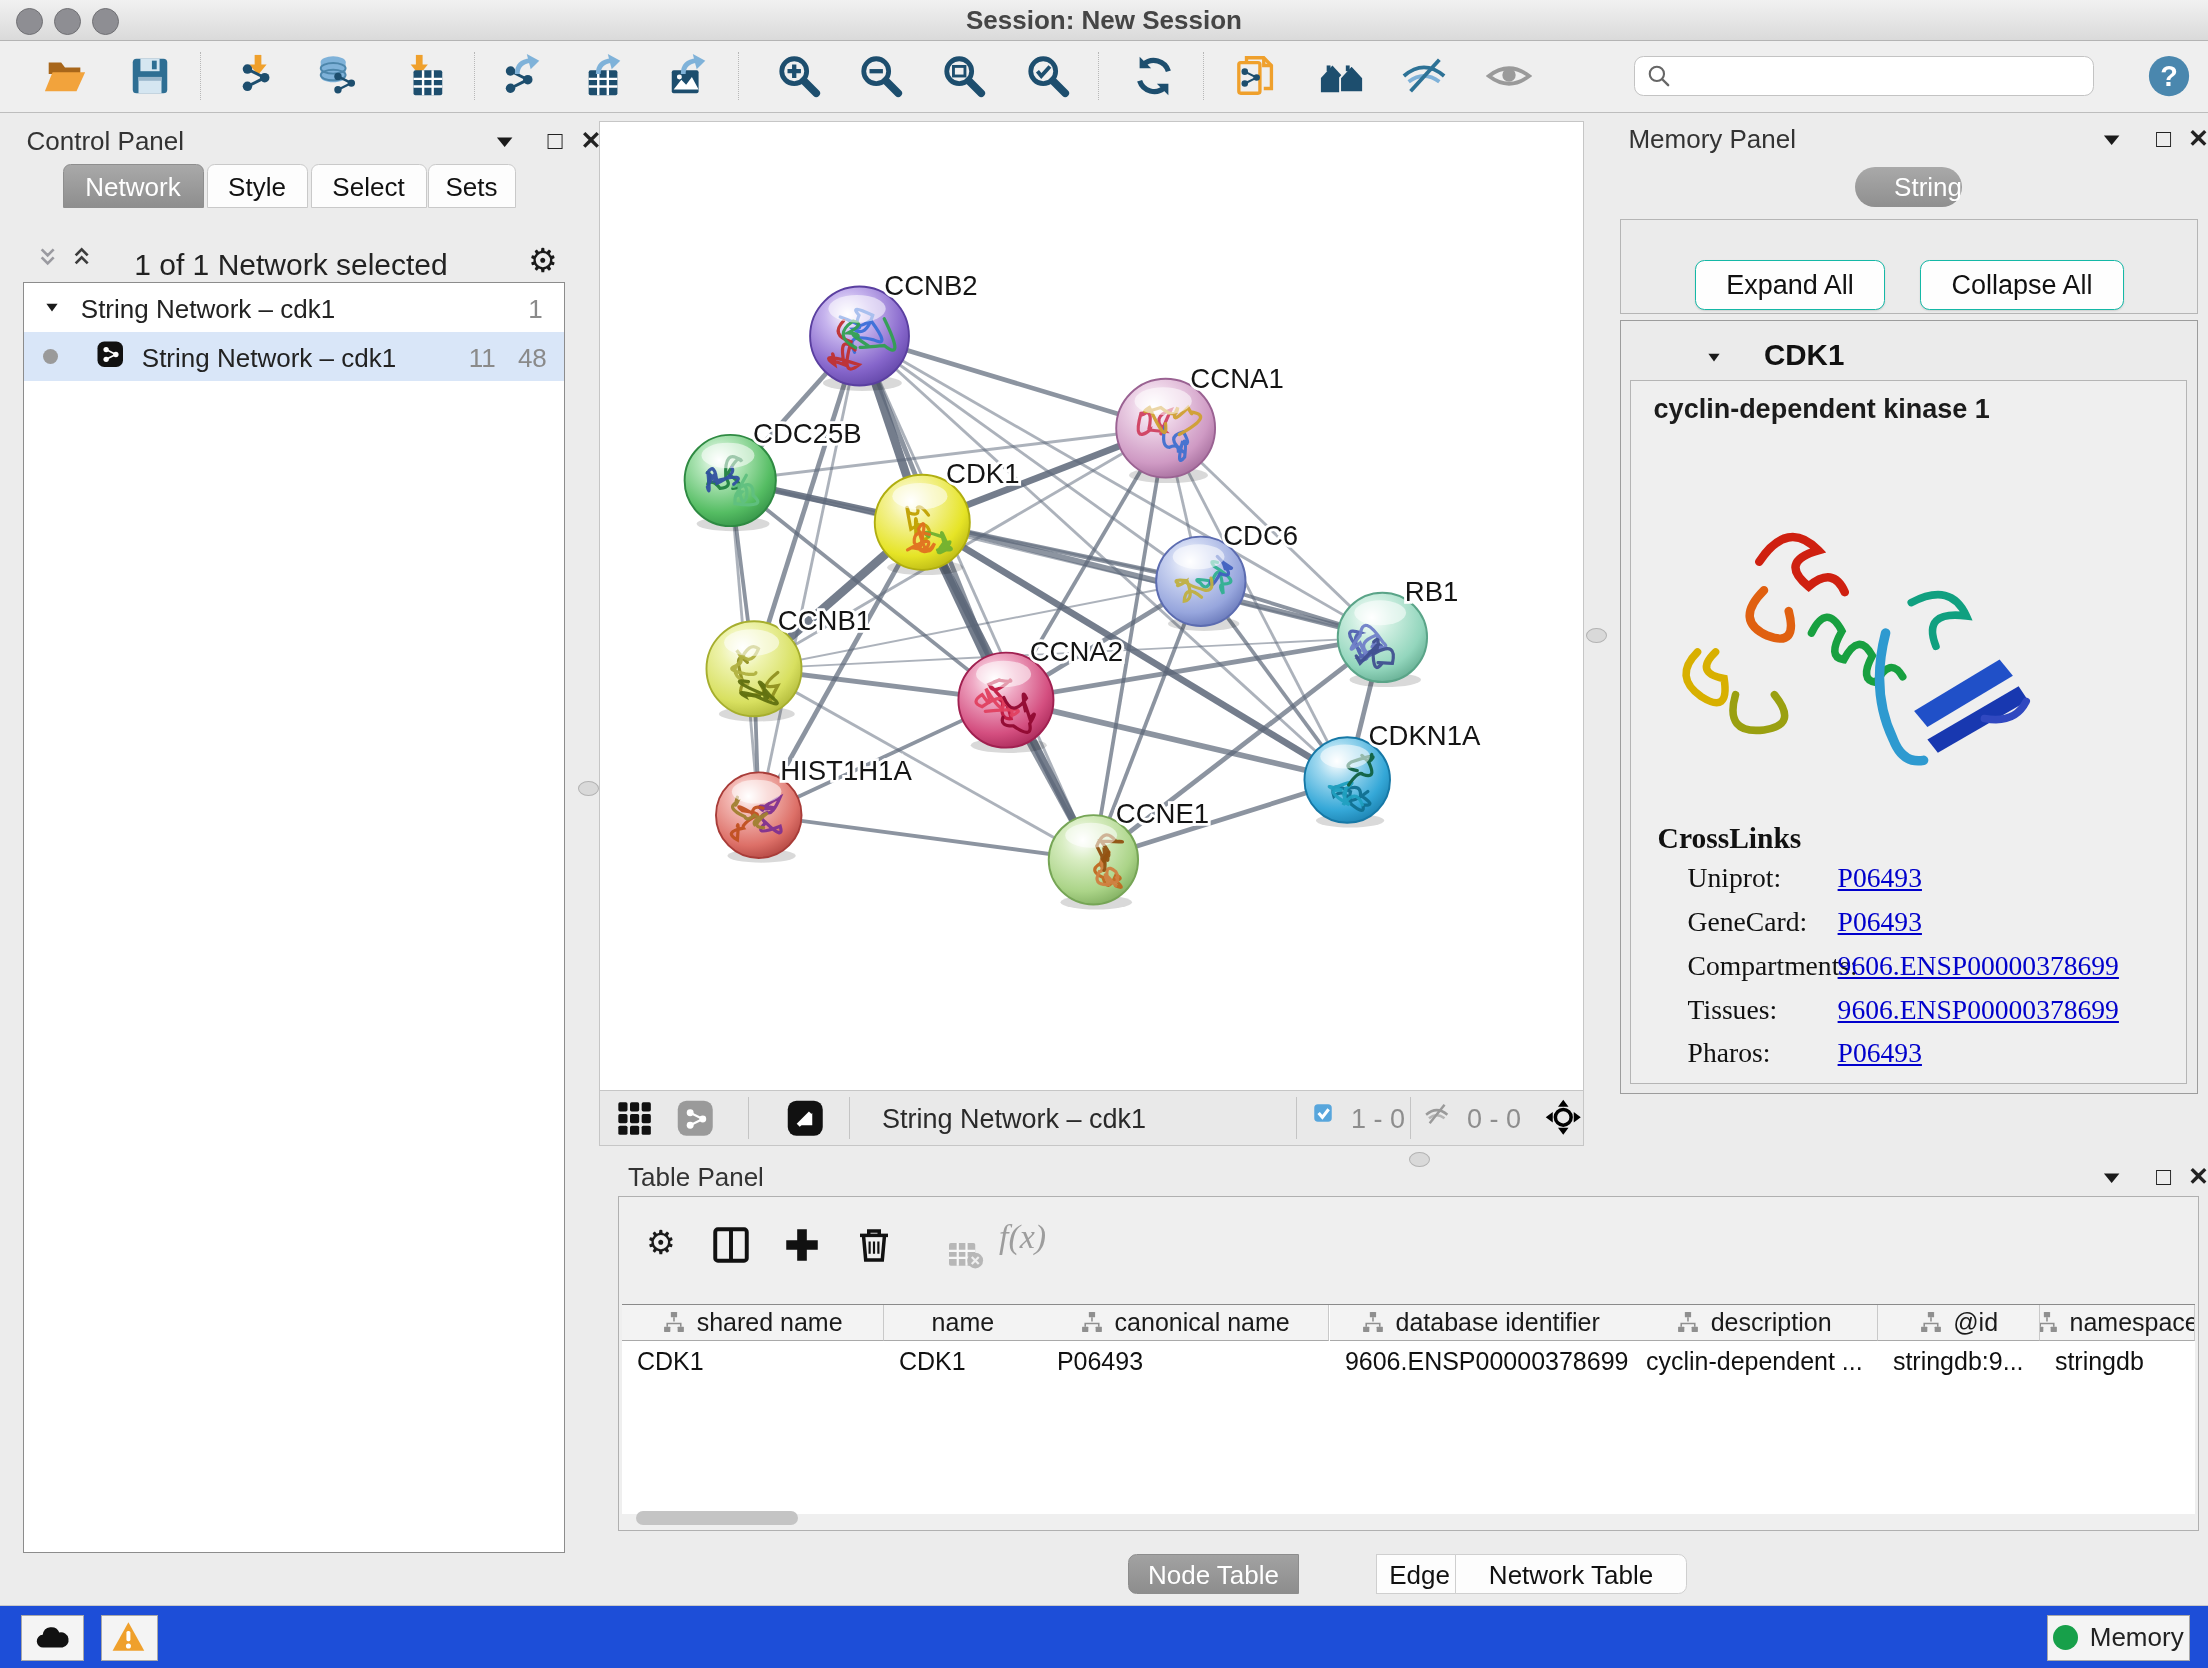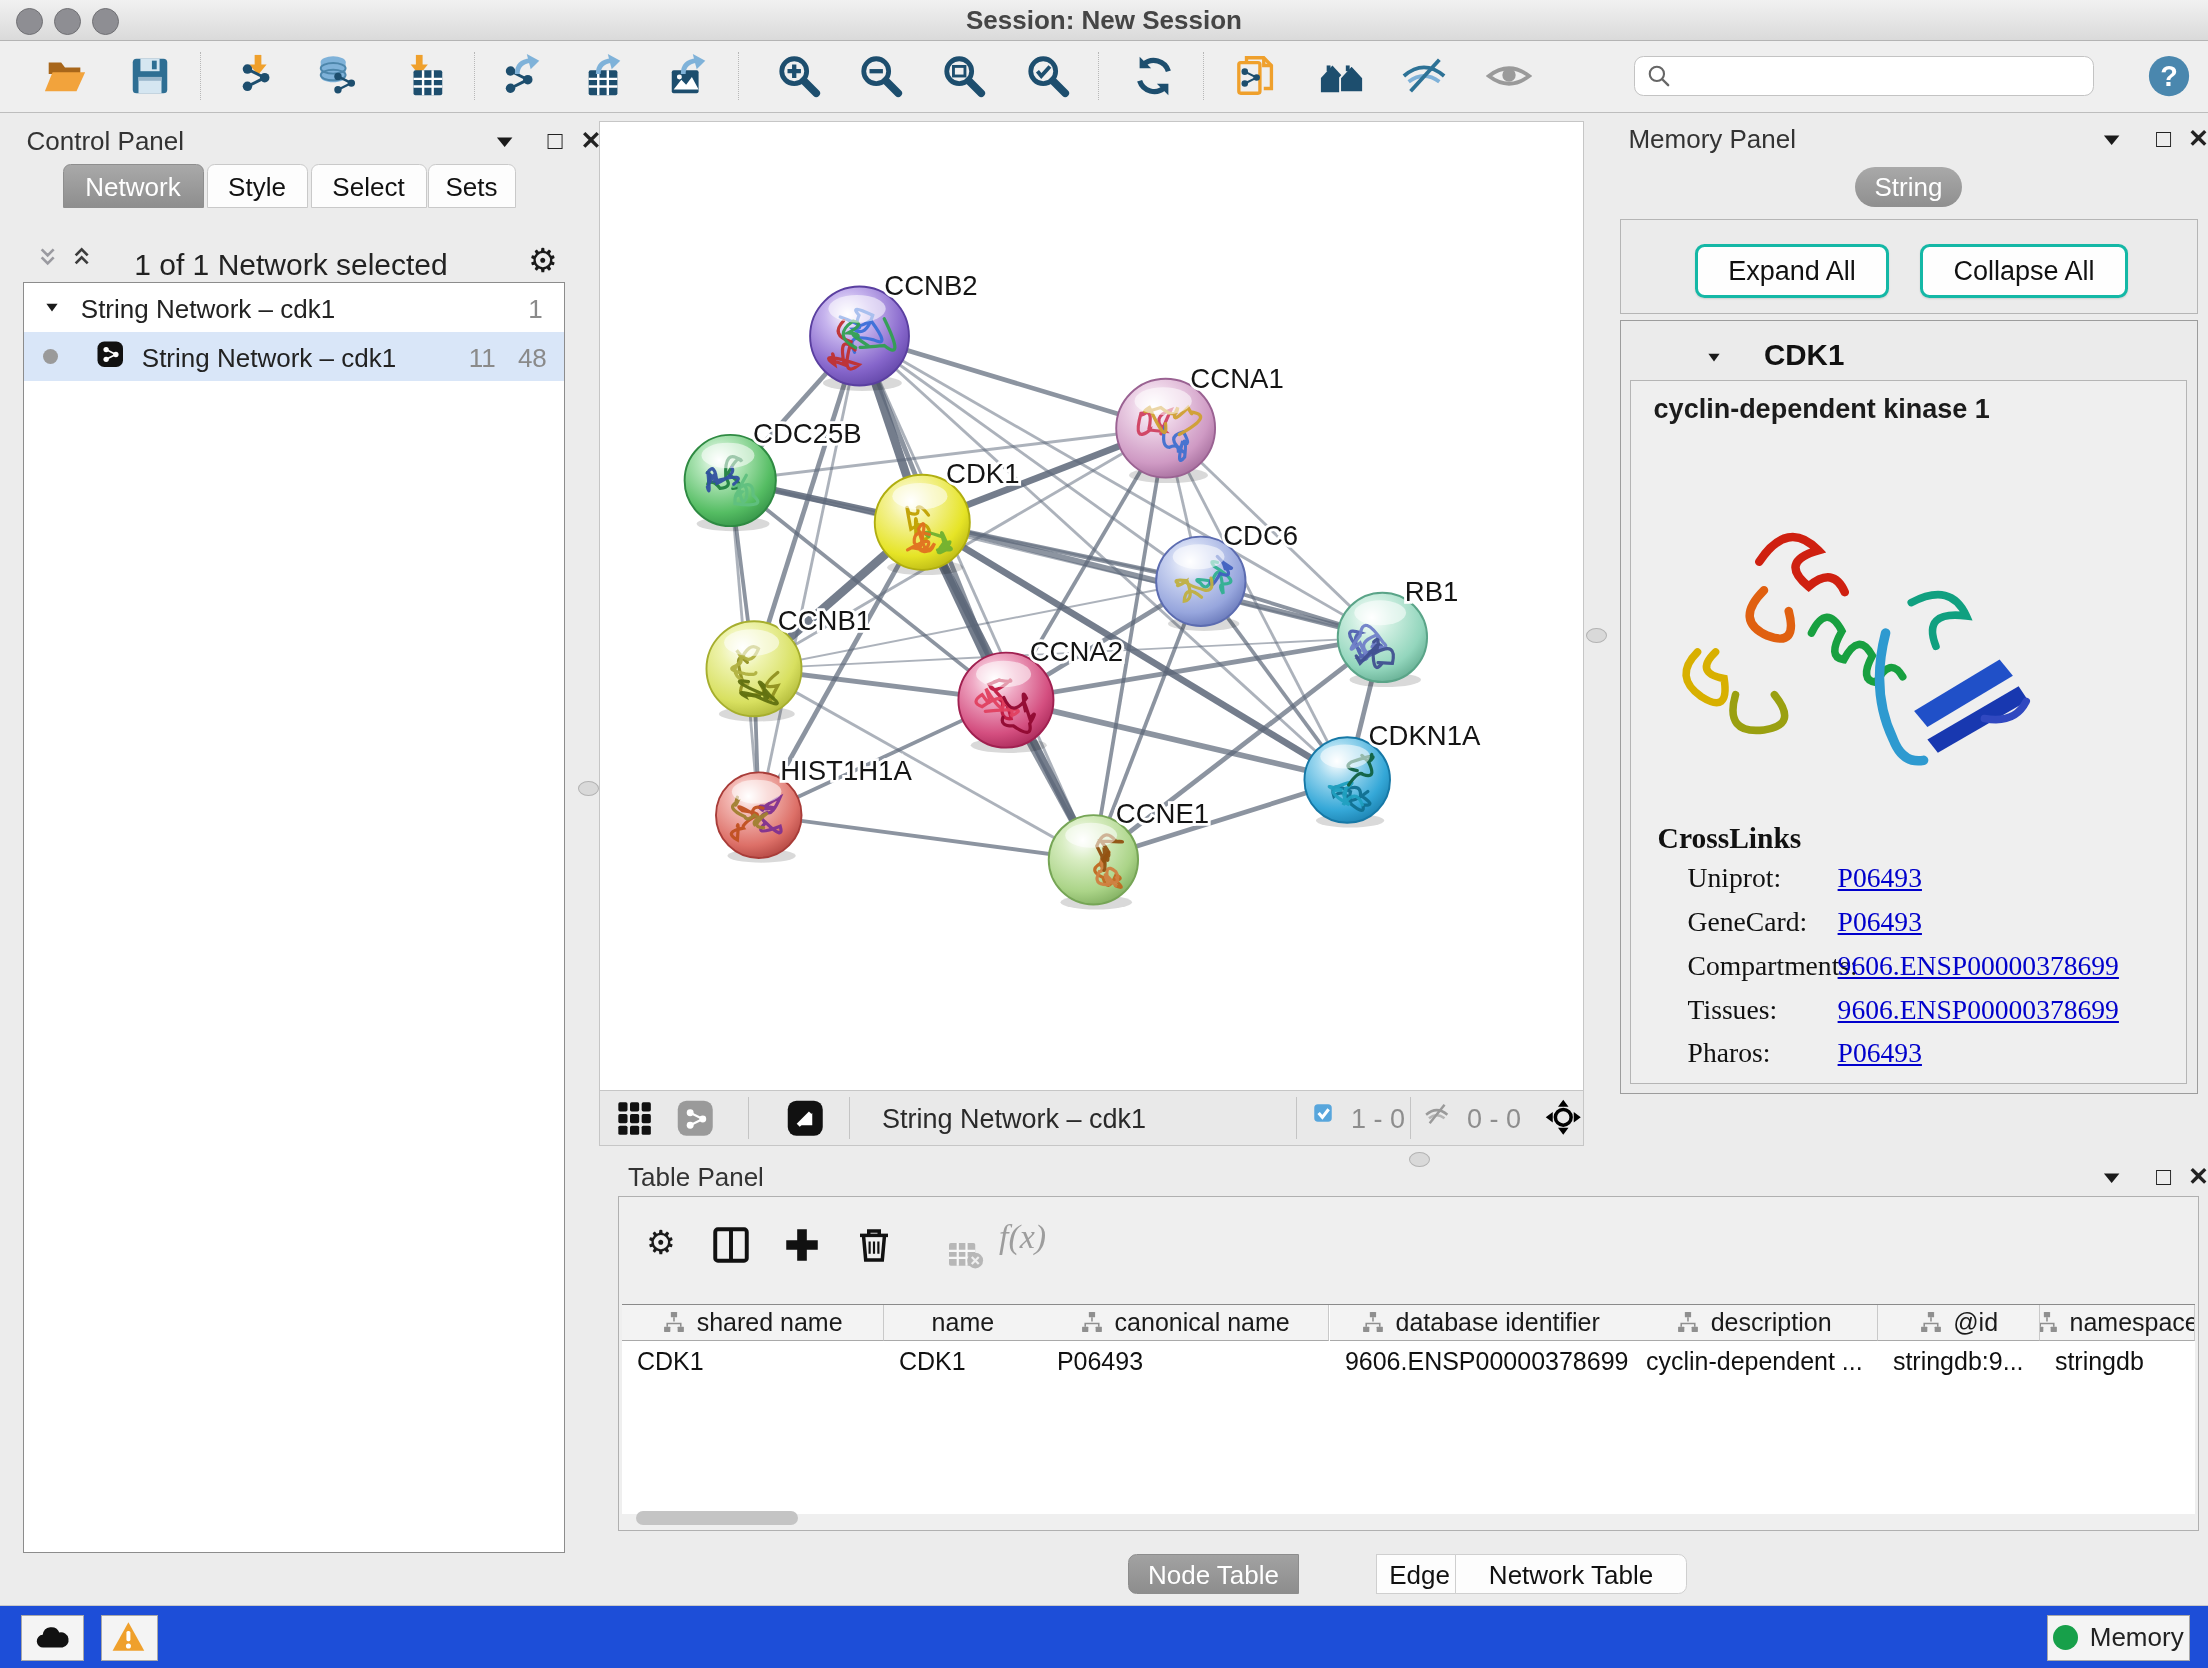--- a/index.html
+++ b/index.html
@@ -44,25 +44,25 @@
   
   .netcanvas{left:599px;top:121px;width:985px;height:970px;background:#fff;
       border:1px solid #c6c6c6;box-sizing:border-box;}
   .netstatus{left:599px;top:1091px;width:985px;height:55px;background:#e9e9e9;
       border:1px solid #c6c6c6;border-top:none;box-sizing:border-box;}
   .ns-sep{position:absolute;top:5.7px;height:42px;border-left:1px solid #c4c4c4;}
   .ns-txt{position:absolute;top:13.3px;font-size:27px;color:#2a2a2a;}
   .ns-cnt{position:absolute;top:13.3px;font-size:27px;color:#8d8d8d;}
   
   .rp-head{left:1617px;top:124px;width:582px;height:34px;}
-  .stringtab{left:1855px;top:167px;width:107px;height:40px;line-height:40px;text-align:center;
+  .stringtab{left:1855px;top:167px;width:107px;height:40px;line-height:40px;text-align:right;
       background:linear-gradient(#a9a9a9,#8f8f8f);color:#fff;font-size:26px;border-radius:20px;}
   .rbox1{left:1620px;top:219px;width:578px;height:95px;background:#ebebeb;
       border:1.9px solid #b5b5b5;box-sizing:border-box;}
-  .rbtn{position:absolute;top:24px;height:48px;background:#fefefe;border:3px solid #14b8a6;
+  .rbtn{position:absolute;top:40px;height:48px;background:#fefefe;border:1px solid #14b8a6;
       border-radius:9.5px;font-size:27px;text-align:center;line-height:48px;color:#111;
       box-shadow:0 1px 1.9px rgba(0,0,0,.12);}
   .rbox2{left:1620px;top:320px;width:578px;height:774px;background:#ebebeb;
       border:1.9px solid #9c9c9c;box-sizing:border-box;}
   .rgene{position:absolute;left:143px;top:17px;font-size:29.5px;font-weight:bold;color:#111;}
   .rinner{position:absolute;left:8.6px;top:59px;width:557px;height:704px;background:#efefef;
       border:1px solid #b5b5b5;box-sizing:border-box;}
   .rdesc{position:absolute;left:23px;top:13.3px;font-size:27px;color:#1c1c1c;font-weight:bold;}
   .xl-head{position:absolute;left:27px;font-family:"Liberation Serif",serif;
       font-weight:bold;font-size:29.5px;color:#111;}

